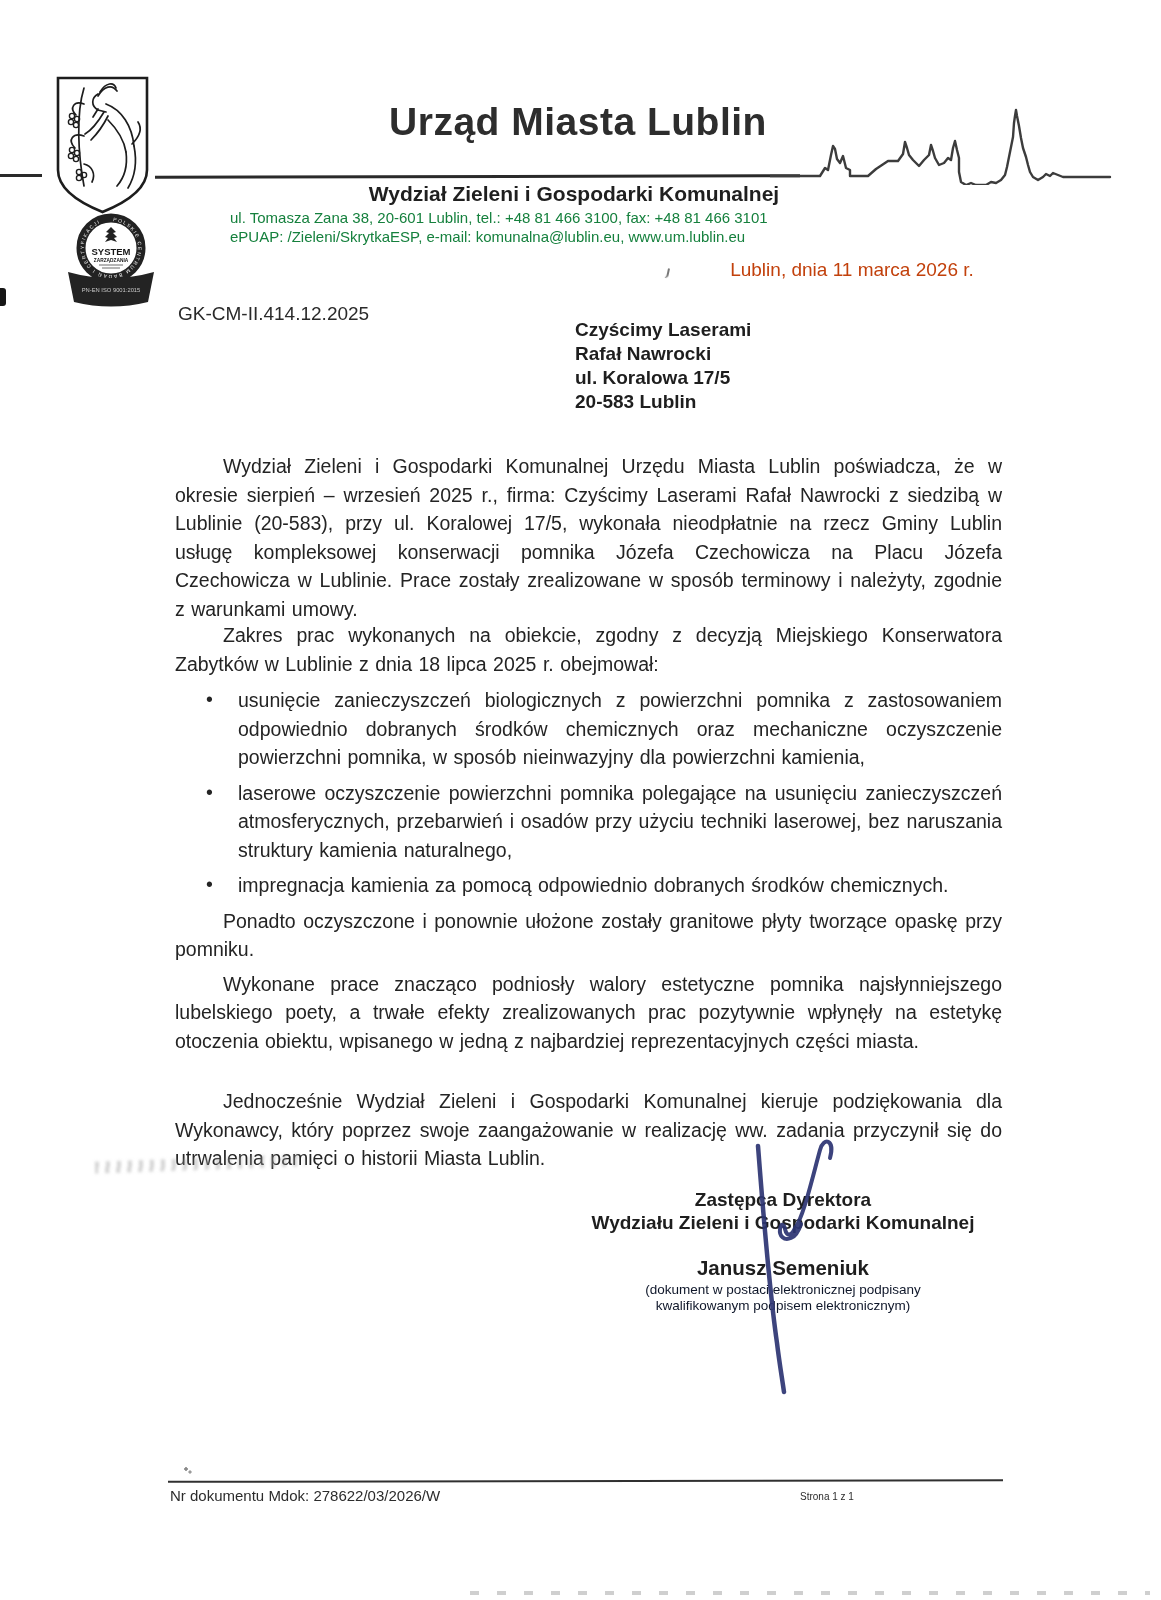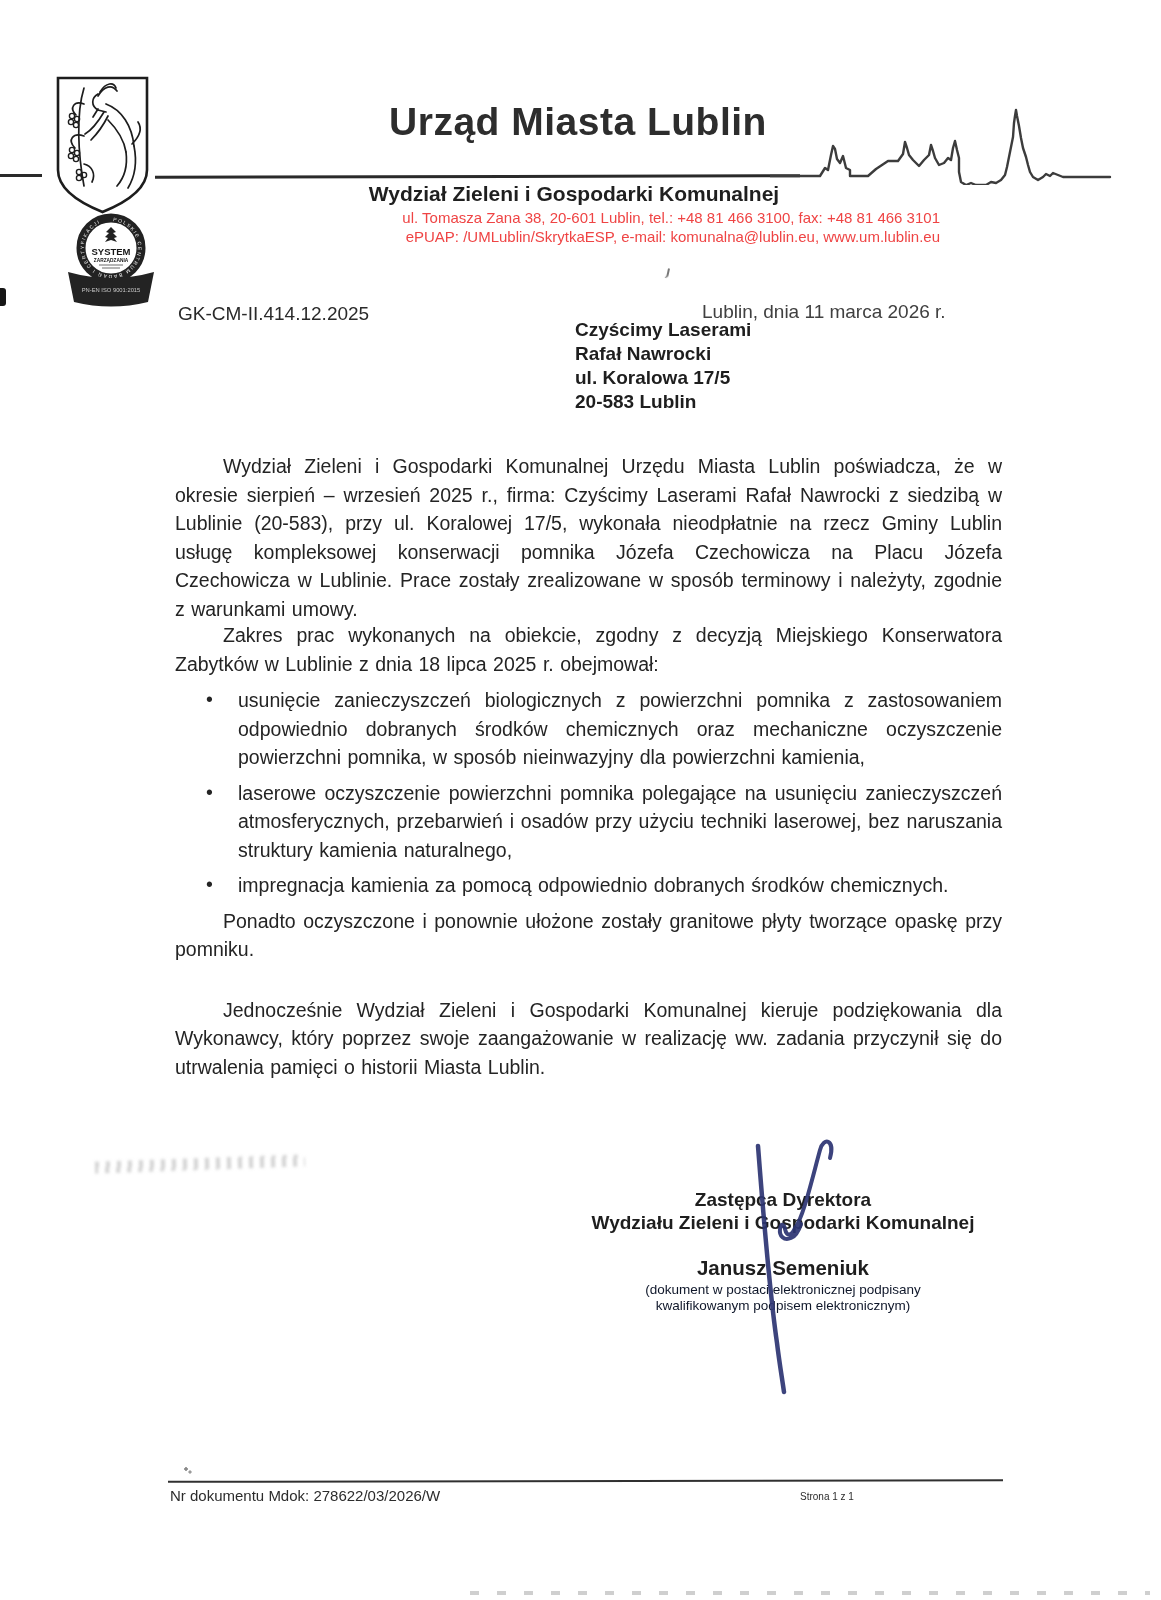--- a/index.html
+++ b/index.html
@@ -10,24 +10,24 @@
     padding-left:24px;
   }
   .abs{position:absolute;}
 
   
   .doc-title{left:278px;top:100px;width:600px;text-align:center;
     font-size:39px;font-weight:bold;color:#2d2d2d;letter-spacing:0.5px;}
   .rule-left{left:0;top:174px;width:42px;height:3px;background:#2a2a2a;}
   .rule-main{left:155px;top:175px;width:645px;height:3px;background:#2a2a2a;transform:rotate(-0.15deg);}
   .dept{left:274px;top:182px;width:600px;text-align:center;font-size:21px;font-weight:bold;color:#1f1f1f;}
-  .addr{left:230px;top:209px;width:710px;text-align:right;font-size:15px;color:#ef4444;}
+  .addr{left:230px;top:209px;width:710px;text-align:left;font-size:15px;color:#15803d;}
   .addr2{top:228px;}
   .ref{left:178px;top:257px;font-size:19px;color:#2a2a2a;margin-top:46px;}
-  .date{left:702px;top:259px;width:300px;text-align:left;font-size:19px;color:#404040;margin-top:42px;}
+  .date{left:702px;top:259px;width:300px;text-align:center;font-size:19px;color:#c2410c;}
 
   
   .recipient{left:575px;top:318px;font-size:19px;font-weight:bold;line-height:24px;color:#1e1e1e;}
 
   
   .body-block{left:175px;top:452px;width:827px;font-size:19.5px;line-height:28.5px;
     text-align:justify;color:#242424;word-spacing:1px;}
   .body-block p{margin:0;text-indent:48px;}
   .body-block p.p2{margin-top:-2px;}
   .body-block ul{margin:8px 0 0 0;padding:0;list-style:none;}
@@ -110,21 +110,21 @@
     <path fill="none" stroke="#3c3c3c" stroke-width="2.4" stroke-linejoin="round" stroke-linecap="round" d="M0,83 L50,83 55,75 58,77 61,62 63,53 65,56 67,66 70,70 73,63 76,75 80,77 80,83 98,83
          106,76 118,68 128,68 133,61 135,49 137,55 139,62 143,67 149,73 154,67 159,62 161,52
          163,58 165,65 169,72 174,70 178,65 181,67 183,55 185,48 187,57 189,65 189,79 191,89
          196,92 201,90 206,92 216,92 221,89 226,90 231,87 235,82 237,74 239,64 241,54 243,44
          244,30 245,23 246,17 247,23 249,33 251,45 253,55 256,64 258,72 260,79 263,84 268,87
          273,84 276,81 280,83 283,80 288,82 293,84 340,84"></path>
   </svg>
 
   <div class="abs dept">Wydział Zieleni i Gospodarki Komunalnej</div>
   <div class="abs addr">ul. Tomasza Zana 38, 20-601 Lublin, tel.: +48 81 466 3100, fax: +48 81 466 3101</div>
-  <div class="abs addr addr2">ePUAP: /UMLublin/SkrytkaESP, e-mail: komunalna@lublin.eu, www.um.lublin.eu</div>
+  <div class="abs addr addr2">ePUAP: /Zieleni/SkrytkaESP, e-mail: komunalna@lublin.eu, www.um.lublin.eu</div>
 
   <svg class="abs" style="left:66px;top:212px;" width="90" height="96" viewBox="0 0 90 96">
     <defs>
       <path id="ringpath" d="M45,9 a 27,27 0 1,1 -0.01,0"></path>
     </defs>
     <circle cx="45" cy="36" r="30" fill="none" stroke="#222222" stroke-width="9"></circle>
     <text font-size="5" letter-spacing="1.4" fill="#efefef" font-family="Liberation Sans, sans-serif">
       <textPath href="#ringpath" startOffset="2">POLSKIE CENTRUM BADAŃ I CERTYFIKACJI</textPath>
     </text>
     <path d="M45,15 l-5,5 3,1 -4,4 3,1 -3,4 6,-2 6,2 -3,-4 3,-1 -4,-4 3,-1 z" fill="#222222"></path>
@@ -157,20 +157,21 @@
       <li>
         <span class="bullet">•</span>
         <span>laserowe oczyszczenie powierzchni pomnika polegające na usunięciu zanieczyszczeń atmosferycznych, przebarwień i osadów przy użyciu techniki laserowej, bez naruszania struktury kamienia naturalnego,</span>
       </li>
       <li>
         <span class="bullet">•</span>
         <span>impregnacja kamienia za pomocą odpowiednio dobranych środków chemicznych.</span>
       </li>
     </ul>
     <p>Ponadto oczyszczone i ponownie ułożone zostały granitowe płyty tworzące opaskę przy pomniku.</p>
+    <p class="p4">Wykonane prace znacząco podniosły walory estetyczne pomnika najsłynniejszego lubelskiego poety, a trwałe efekty zrealizowanych prac pozytywnie wpłynęły na estetykę otoczenia obiektu, wpisanego w jedną z najbardziej reprezentacyjnych części miasta.</p>
     <p class="p5">Jednocześnie Wydział Zieleni i Gospodarki Komunalnej kieruje podziękowania dla Wykonawcy, który poprzez swoje zaangażowanie w realizację ww. zadania przyczynił się do utrwalenia pamięci o historii Miasta Lublin.</p>
   </div>
 
   <div class="abs smudge"></div>
   <div class="abs edge-mark"></div>
 
   <div class="abs sig-block">
     <div class="sig-role">Zastępca Dyrektora</div>
     <div class="sig-role">Wydziału Zieleni i Gospodarki Komunalnej</div>
     <div class="sig-name">Janusz Semeniuk</div>

